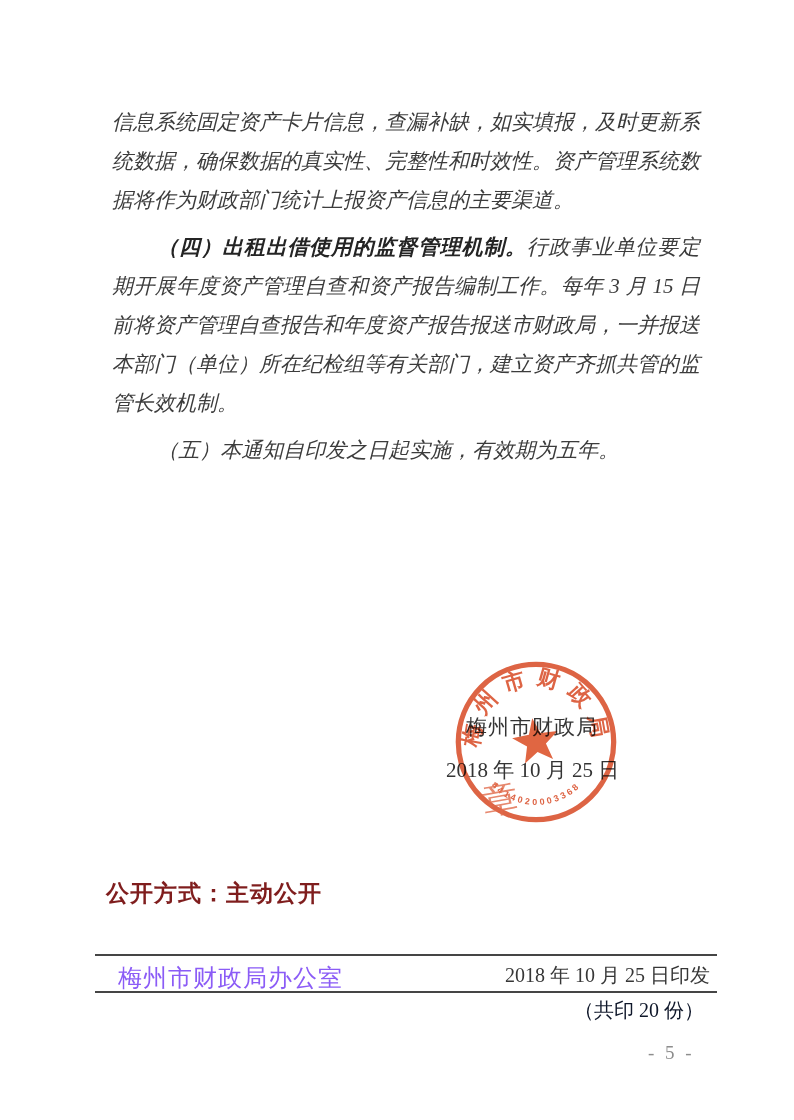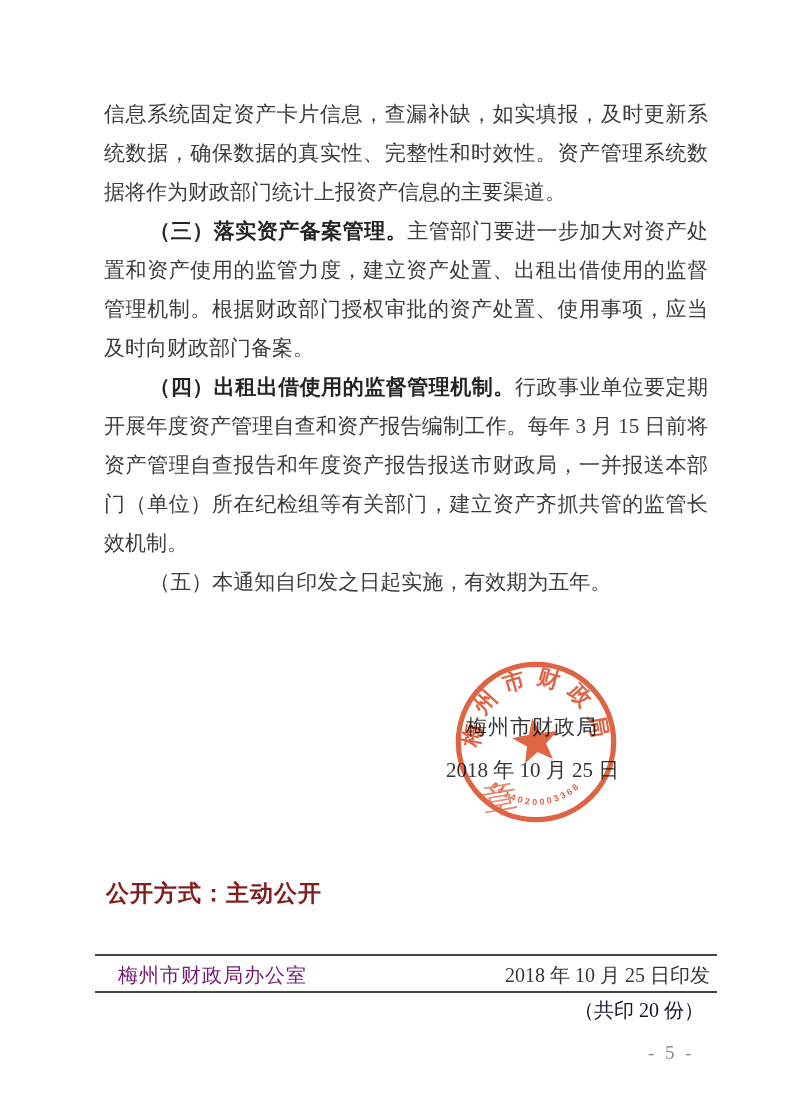--- a/index.html
+++ b/index.html
@@ -7,21 +7,21 @@
     position:relative; width:794px; height:1120px; margin:0 auto;
     background:#ffffff; overflow:hidden;
     font-family:"Liberation Serif", serif;
   }
   
   .doc-body {
     position:absolute; left:104px; top:95px; width:604px;
     font-size:21px; line-height:39px; color:#3c3c3c;
     text-align:justify; text-justify:inter-ideograph;
   }
-  .para { margin:0; }
+  .para { margin:8px;font-style:italic; }
   .para.indent { text-indent:2.15em; }
   .run.bold { font-weight:bold; color:#242424; }
 
   
   .sign-org {
     position:absolute; left:466px; top:713px; z-index:2;
     font-size:21px; color:#343434; letter-spacing:1px; white-space:nowrap;
   }
   .sign-date {
     position:absolute; left:446px; top:756px; z-index:2;
@@ -50,41 +50,40 @@
   .disclosure {
     position:absolute; left:106px; top:878px;
     font-size:23px; font-weight:bold; color:#7f1d1d; letter-spacing:1px;
   }
 
   
   .footer-line { position:absolute; left:95px; width:622px; height:2px; background:#454545; }
   .footer-line.l1 { top:954px; }
   .footer-line.l2 { top:991px; }
   .footer-issuer {
-    position:absolute; left:118px; top:962px; font-size:20px; color:#701a75; letter-spacing:1px;
+    position:absolute; left:118px; top:962px; font-size:24px; color:#8b5cf6; letter-spacing:1px;
   }
   .footer-printdate {
     position:absolute; right:84px; top:962px; font-size:20px; color:#373737; white-space:nowrap;
   }
   .footer-copies {
     position:absolute; right:90px; top:997px; font-size:20px; color:#0f172a; white-space:nowrap;
   }
   .page-number {
     position:absolute; left:648px; top:1042px;
     font-size:19px; color:#8d8d8d; letter-spacing:3px; white-space:nowrap;
   }
 </style>
 </head>
 <body>
 
 <div class="page">
 
   <div class="doc-body">
       <p class="para"><span class="run">信息系统固定资产卡片信息，查漏补缺，如实填报，及时更新系统数据，确保数据的真实性、完整性和时效性。资产管理系统数据将作为财政部门统计上报资产信息的主要渠道。</span></p>
-      <p class="para indent"><span class="run bold">（三）落实资产备案管理。</span><span class="run">主管部门要进一步加大对资产处置和资产使用的监管力度，建立资产处置、出租出借使用的监督管理机制。根据财政部门授权审批的资产处置、使用事项，应当及时向财政部门备案。</span></p>
       <p class="para indent"><span class="run bold">（四）出租出借使用的监督管理机制。</span><span class="run">行政事业单位要定期开展年度资产管理自查和资产报告编制工作。每年 3 月 15 日前将资产管理自查报告和年度资产报告报送市财政局，一并报送本部门（单位）所在纪检组等有关部门，建立资产齐抓共管的监管长效机制。</span></p>
       <p class="para indent"><span class="run">（五）本通知自印发之日起实施，有效期为五年。</span></p>
     </div>
 
   <div class="sign-org">梅州市财政局</div>
   <div class="sign-date">2018 年 10 月 25 日</div>
 
   <svg class="seal" viewBox="0 0 160 160">
     <defs>
       <path id="arcTop" d="M 31.1 102.8 A 54 54 0 1 1 128.9 102.8" fill="none"></path>

